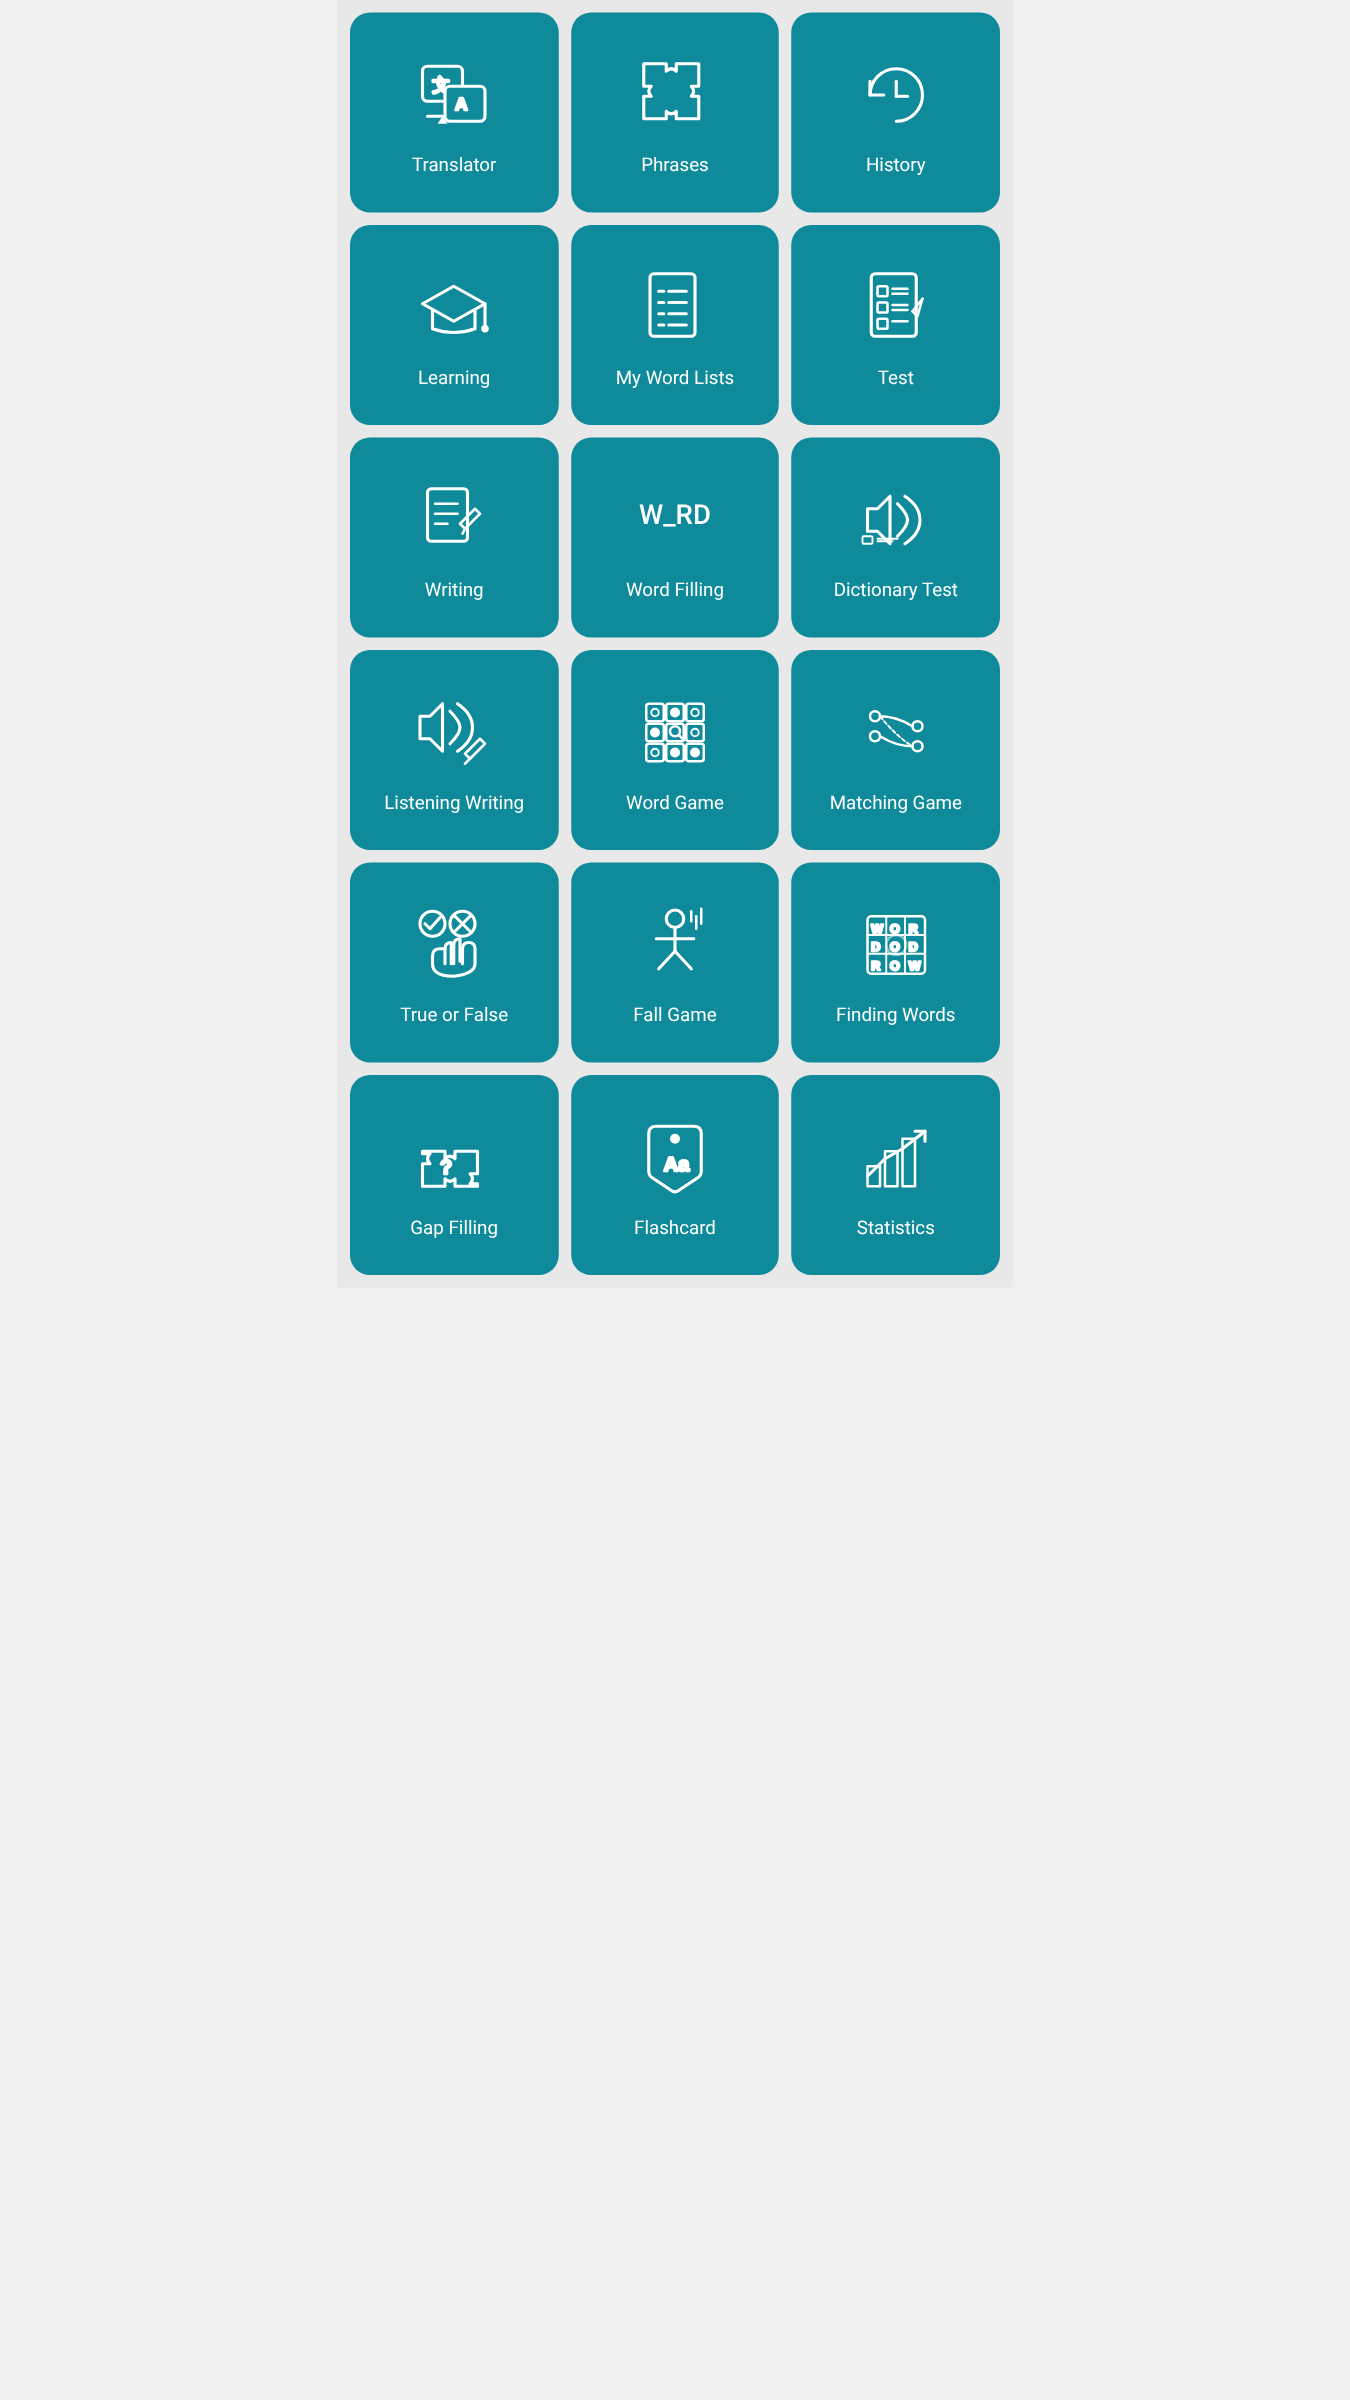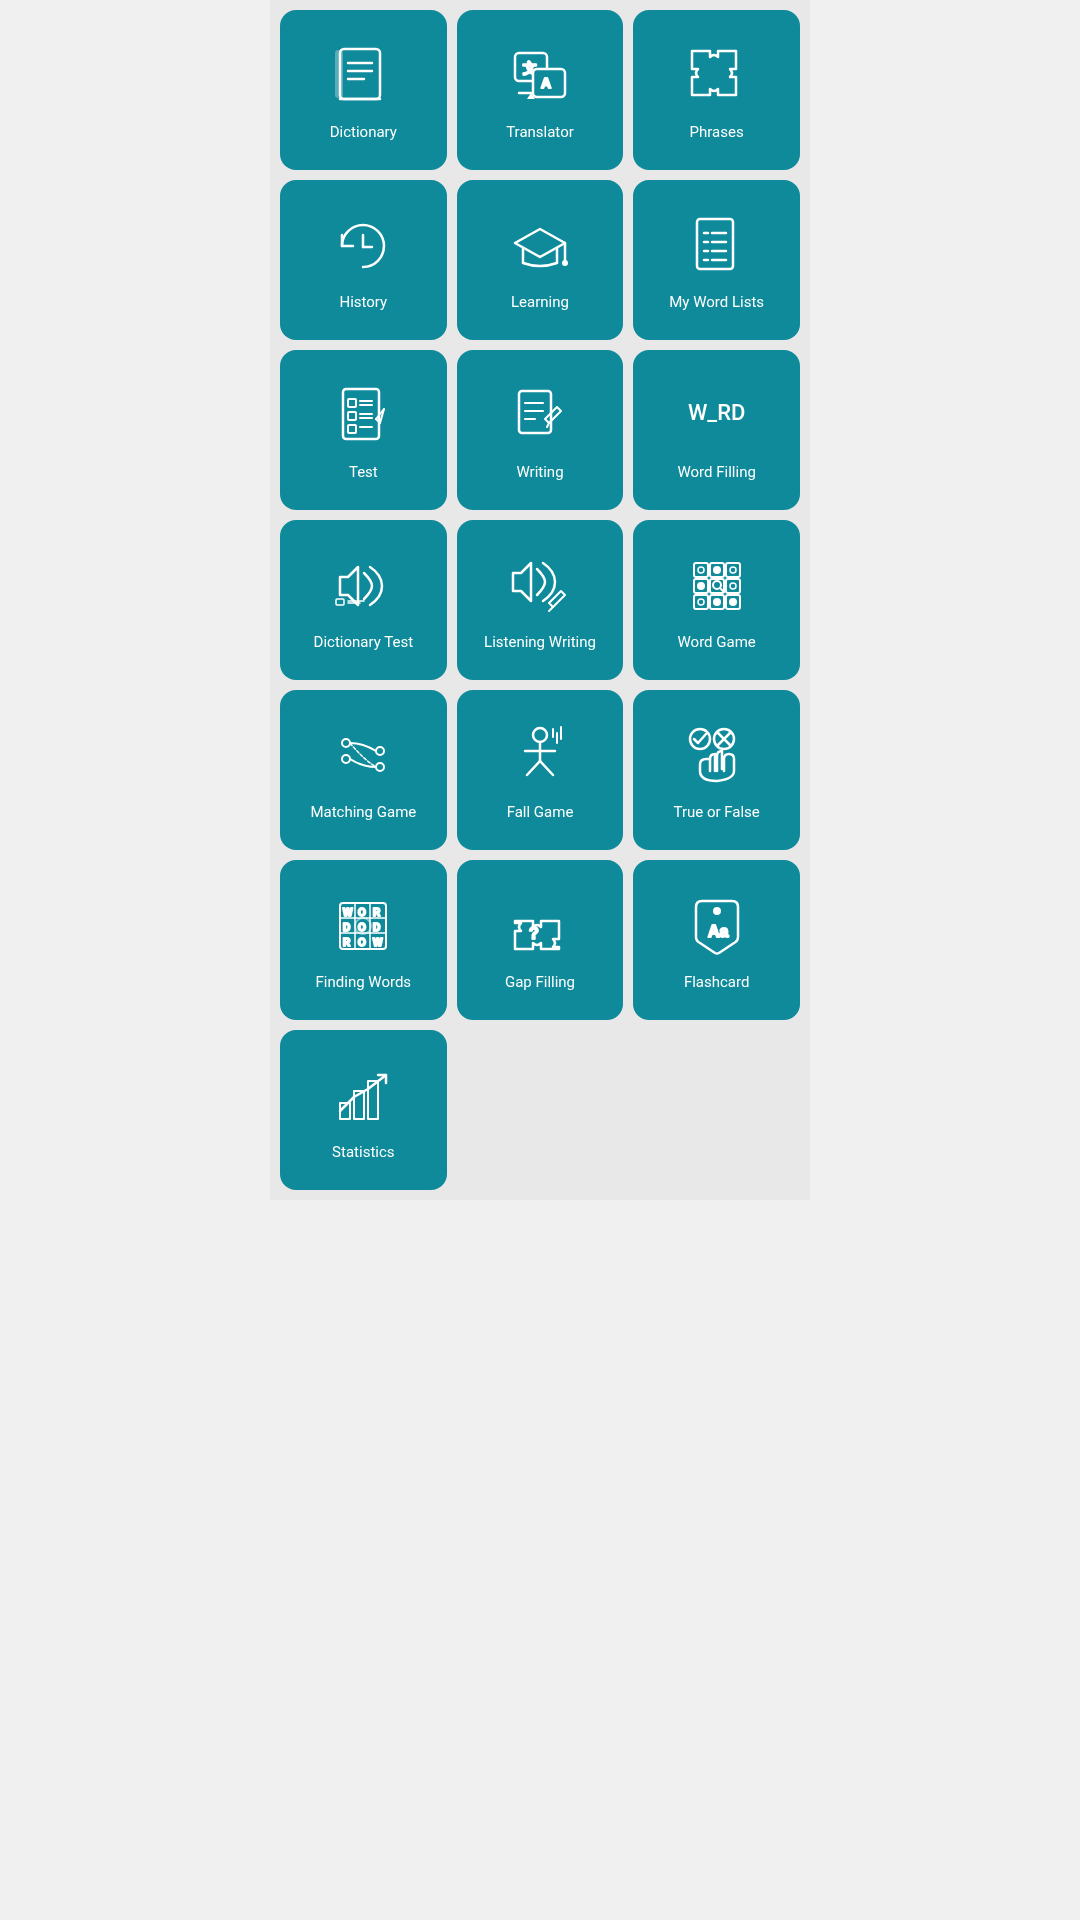--- a/index.html
+++ b/index.html
@@ -65,33 +65,20 @@
       font-weight: 500;
       margin-bottom: 8px;
     }
   </style>
 </head>
 <body>
 
 <div class="app">
   <div class="grid">
 
-    <div class="tile">
-      <div class="tile-icon">
-        <svg viewBox="0 0 70 70">
-          <rect x="12" y="8" width="40" height="50" rx="4" stroke="white" stroke-width="2.5" fill="none"></rect>
-          <line x1="12" y1="58" x2="52" y2="58" stroke="white" stroke-width="2.5"></line>
-          <rect x="8" y="10" width="6" height="46" rx="2" fill="white" opacity="0.3"></rect>
-          <line x1="20" y1="22" x2="44" y2="22" stroke="white" stroke-width="2.5"></line>
-          <line x1="20" y1="30" x2="44" y2="30" stroke="white" stroke-width="2.5"></line>
-          <line x1="20" y1="38" x2="36" y2="38" stroke="white" stroke-width="2.5"></line>
-        </svg>
-      </div>
-      <span class="tile-label">Dictionary</span>
-    </div>
 
     <div class="tile">
       <div class="tile-icon">
         <svg viewBox="0 0 70 70">
           <rect x="10" y="12" width="32" height="28" rx="4" stroke="white" stroke-width="2.5" fill="none"></rect>
           <text x="18" y="32" font-size="14" fill="white" font-family="Arial" font-weight="bold">文</text>
           <rect x="28" y="28" width="32" height="28" rx="4" stroke="white" stroke-width="2.5" fill="#0e8a9a"></rect>
           <text x="36" y="47" font-size="14" fill="white" font-family="Arial" font-weight="bold">A</text>
           <path d="M 26 52 L 22 58 L 30 58 Z" fill="white" stroke="none"></path>
           <line x1="14" y1="52" x2="26" y2="52" stroke="white" stroke-width="2.5"></line>
@@ -268,51 +255,51 @@
           <path d="M22,22 Q35,38 48,46" stroke="white" stroke-width="1.5" fill="none" stroke-dasharray="3,2"></path>
         </svg>
       </div>
       <span class="tile-label">Matching Game</span>
     </div>
 
     <div class="tile">
       <div class="tile-icon">
         <svg viewBox="0 0 70 70">
 
+          <path d="M35,50 L35,35 Q35,30 40,30 L40,48" stroke="white" stroke-width="2.5" fill="none"></path>
+          <path d="M28,50 L28,38 Q28,33 33,33 L33,50" stroke="white" stroke-width="2.5" fill="none"></path>
+          <path d="M42,50 L42,38 Q42,33 47,33 Q52,33 52,38 L52,50 Q52,58 35,60 Q18,60 18,50 L18,44 Q18,38 24,38 L28,38" stroke="white" stroke-width="2.5" fill="none"></path>
+
+          <circle cx="18" cy="18" r="10" stroke="white" stroke-width="2.5" fill="none"></circle>
+          <polyline points="12,18 16,22 24,13" stroke="white" stroke-width="2.5" fill="none"></polyline>
+
+          <circle cx="42" cy="18" r="10" stroke="white" stroke-width="2.5" fill="none"></circle>
+          <line x1="36" y1="12" x2="48" y2="24" stroke="white" stroke-width="2.5"></line>
+          <line x1="48" y1="12" x2="36" y2="24" stroke="white" stroke-width="2.5"></line>
+        </svg>
+      </div>
+      <span class="tile-label">True or False</span>
+    </div>
+
+    <div class="tile">
+      <div class="tile-icon">
+        <svg viewBox="0 0 70 70">
+
           <circle cx="35" cy="14" r="7" stroke="white" stroke-width="2.5" fill="none"></circle>
           <line x1="35" y1="21" x2="35" y2="40" stroke="white" stroke-width="2.5"></line>
           <line x1="20" y1="30" x2="50" y2="30" stroke="white" stroke-width="2.5"></line>
           <line x1="35" y1="40" x2="22" y2="54" stroke="white" stroke-width="2.5"></line>
           <line x1="35" y1="40" x2="48" y2="54" stroke="white" stroke-width="2.5"></line>
 
           <line x1="48" y1="8" x2="48" y2="16" stroke="white" stroke-width="2"></line>
           <line x1="52" y1="12" x2="52" y2="22" stroke="white" stroke-width="2"></line>
           <line x1="56" y1="6" x2="56" y2="18" stroke="white" stroke-width="2"></line>
         </svg>
       </div>
       <span class="tile-label">Fall Game</span>
-    </div>
-
-    <div class="tile">
-      <div class="tile-icon">
-        <svg viewBox="0 0 70 70">
-
-          <path d="M35,50 L35,35 Q35,30 40,30 L40,48" stroke="white" stroke-width="2.5" fill="none"></path>
-          <path d="M28,50 L28,38 Q28,33 33,33 L33,50" stroke="white" stroke-width="2.5" fill="none"></path>
-          <path d="M42,50 L42,38 Q42,33 47,33 Q52,33 52,38 L52,50 Q52,58 35,60 Q18,60 18,50 L18,44 Q18,38 24,38 L28,38" stroke="white" stroke-width="2.5" fill="none"></path>
-
-          <circle cx="18" cy="18" r="10" stroke="white" stroke-width="2.5" fill="none"></circle>
-          <polyline points="12,18 16,22 24,13" stroke="white" stroke-width="2.5" fill="none"></polyline>
-
-          <circle cx="42" cy="18" r="10" stroke="white" stroke-width="2.5" fill="none"></circle>
-          <line x1="36" y1="12" x2="48" y2="24" stroke="white" stroke-width="2.5"></line>
-          <line x1="48" y1="12" x2="36" y2="24" stroke="white" stroke-width="2.5"></line>
-        </svg>
-      </div>
-      <span class="tile-label">True or False</span>
     </div>
 
     <div class="tile">
       <div class="tile-icon">
         <svg viewBox="0 0 70 70">
 
           <rect x="12" y="12" width="46" height="46" rx="3" stroke="white" stroke-width="2" fill="none"></rect>
 
           <line x1="12" y1="27" x2="58" y2="27" stroke="white" stroke-width="1.5"></line>
           <line x1="12" y1="42" x2="58" y2="42" stroke="white" stroke-width="1.5"></line>

